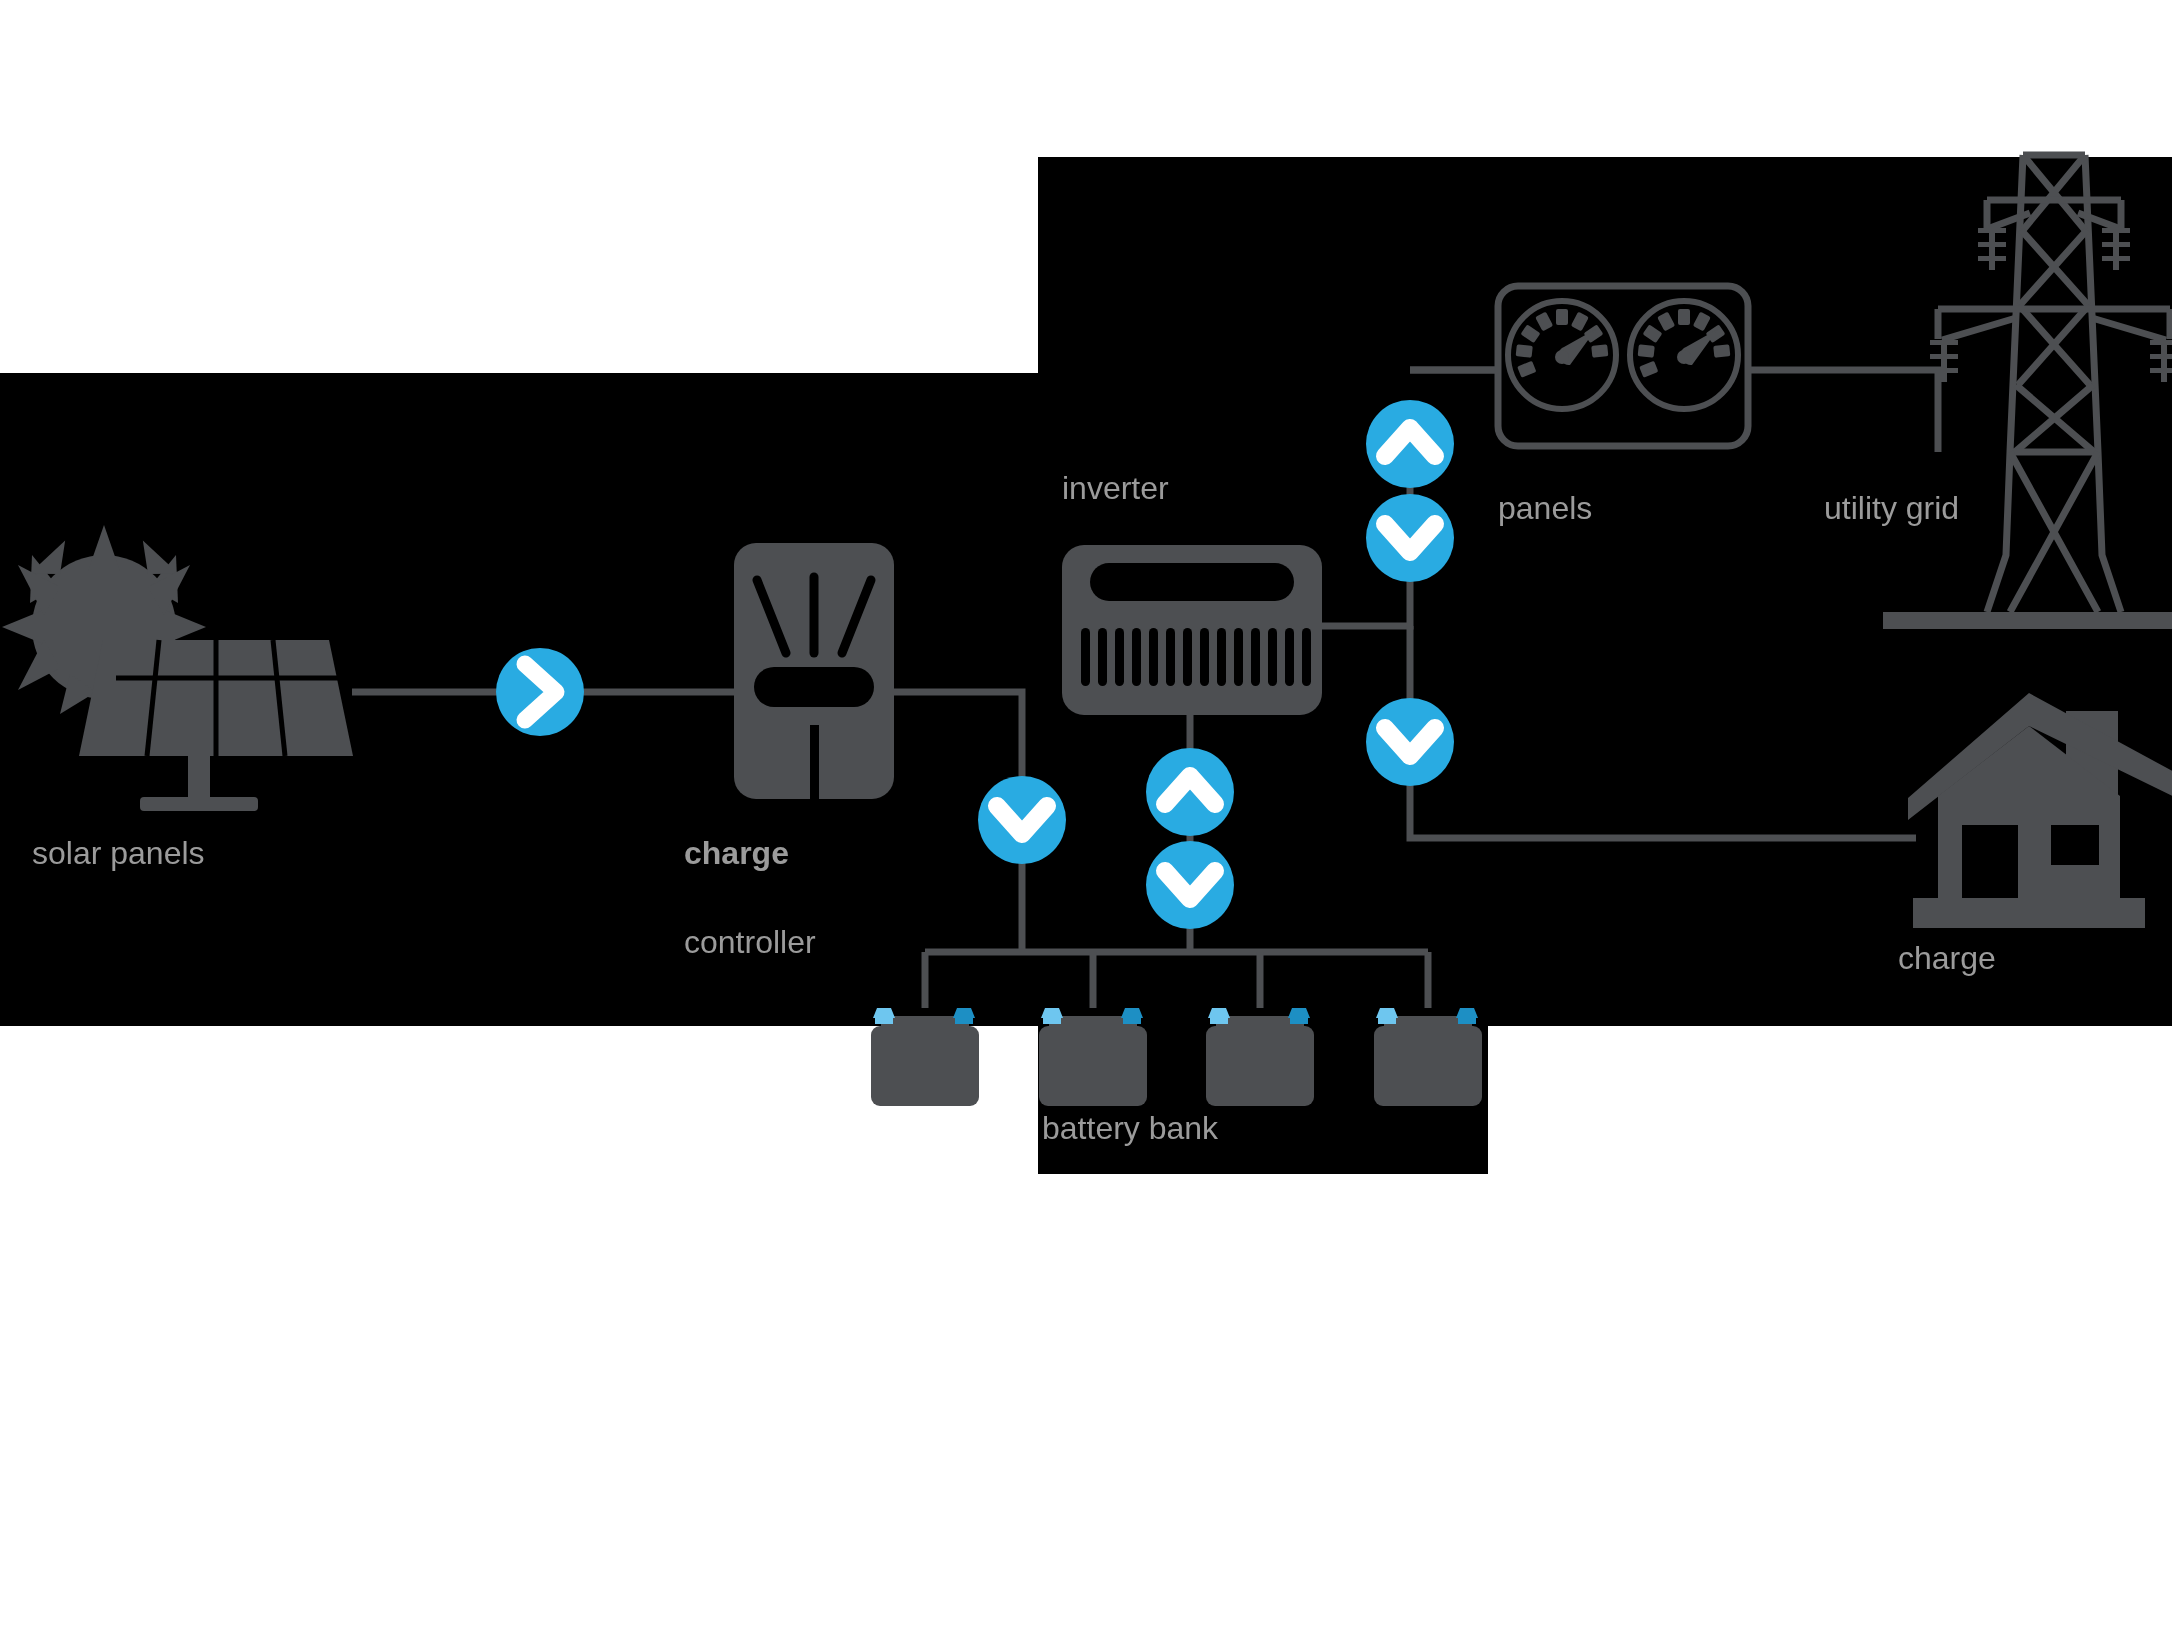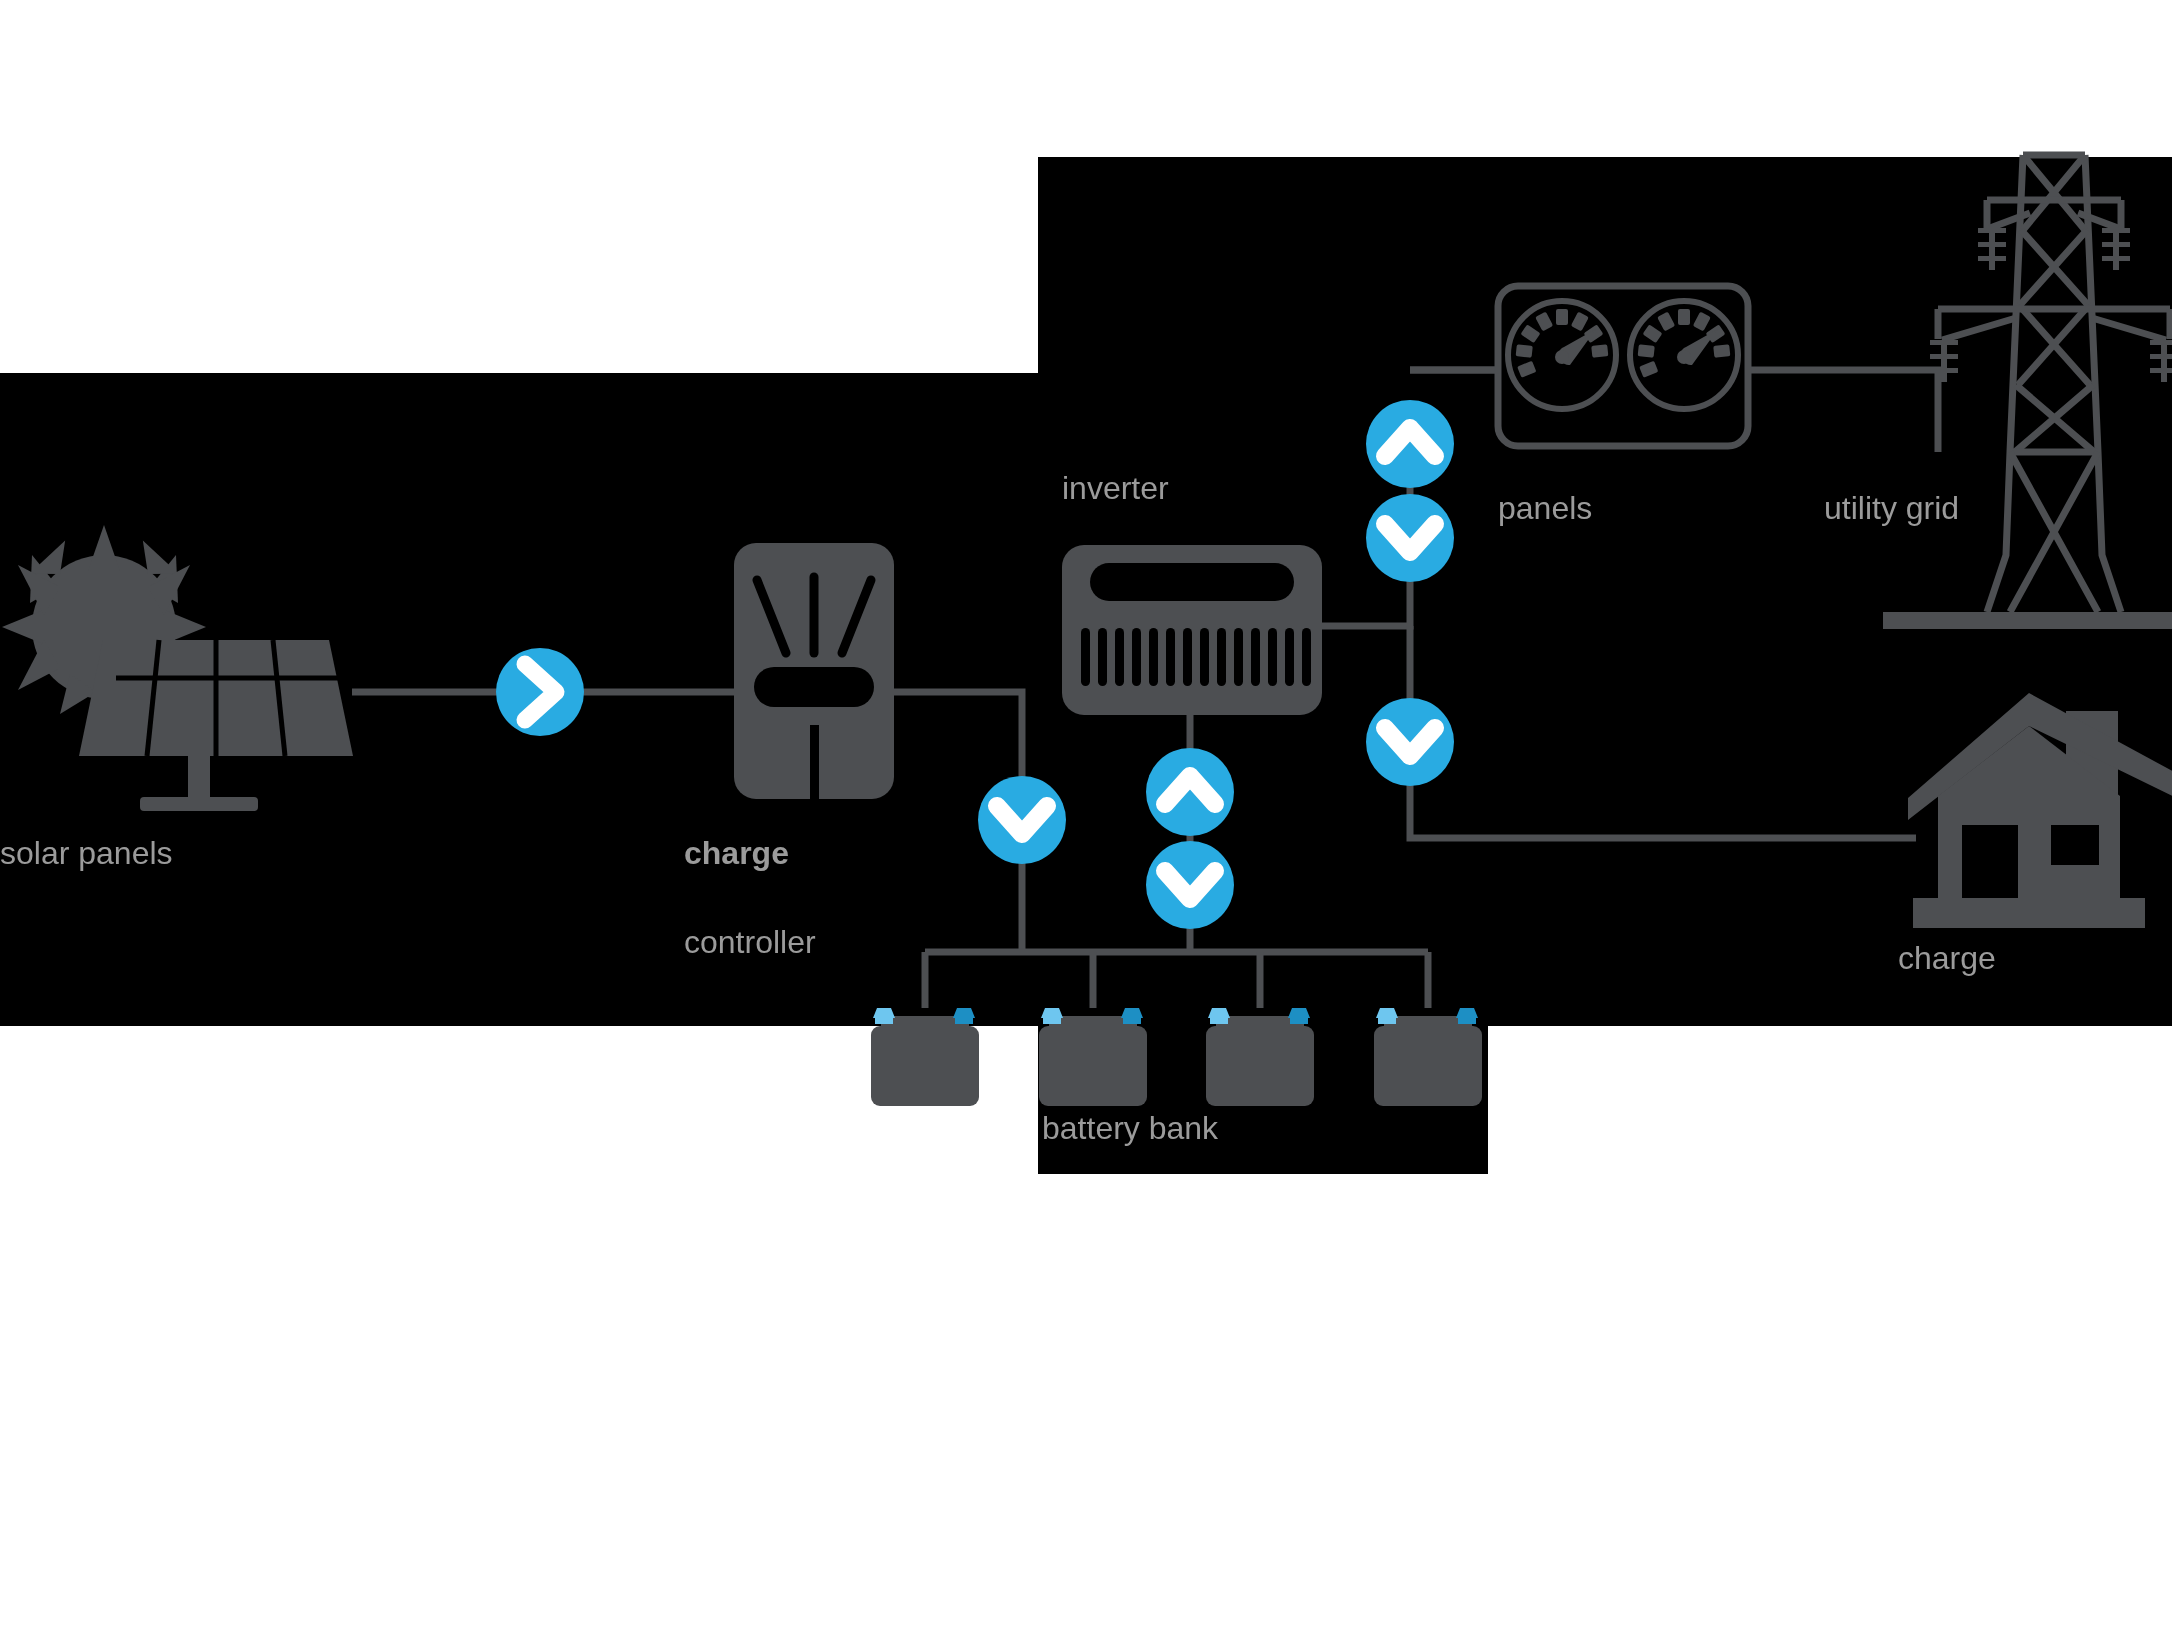--- a/index.html
+++ b/index.html
@@ -248,21 +248,21 @@
       <path d="M1385 524 L1410 552 L1435 524" fill="none" stroke="#ffffff" stroke-width="18" stroke-linecap="round" stroke-linejoin="round"></path>
     </g>
 
     <g>
       <circle cx="1410" cy="742" r="44" fill="#29abe2"></circle>
       <path d="M1385 728 L1410 756 L1435 728" fill="none" stroke="#ffffff" stroke-width="18" stroke-linecap="round" stroke-linejoin="round"></path>
     </g>
 
   </svg>
 
-  <div class="lbl" style="left:0px;  top:830px;  width:414px;">solar panels</div>
+  <div class="lbl" style="left:0px;  top:830px;  width:414px;padding-left:32px;">solar panels</div>
 
   <div class="lbl" style="left:684px; top:830px;  width:260px;font-weight:bold;">charge</div>
   <div class="lbl" style="left:684px; top:919px;  width:260px;">controller</div>
 
   <div class="lbl" style="left:1062px;top:465px;  width:260px;">inverter</div>
 
   <div class="lbl" style="left:1042px;top:1105px; width:440px;">battery bank</div>
 
   <div class="lbl" style="left:1498px;top:485px;  width:250px;">panels</div>
 

